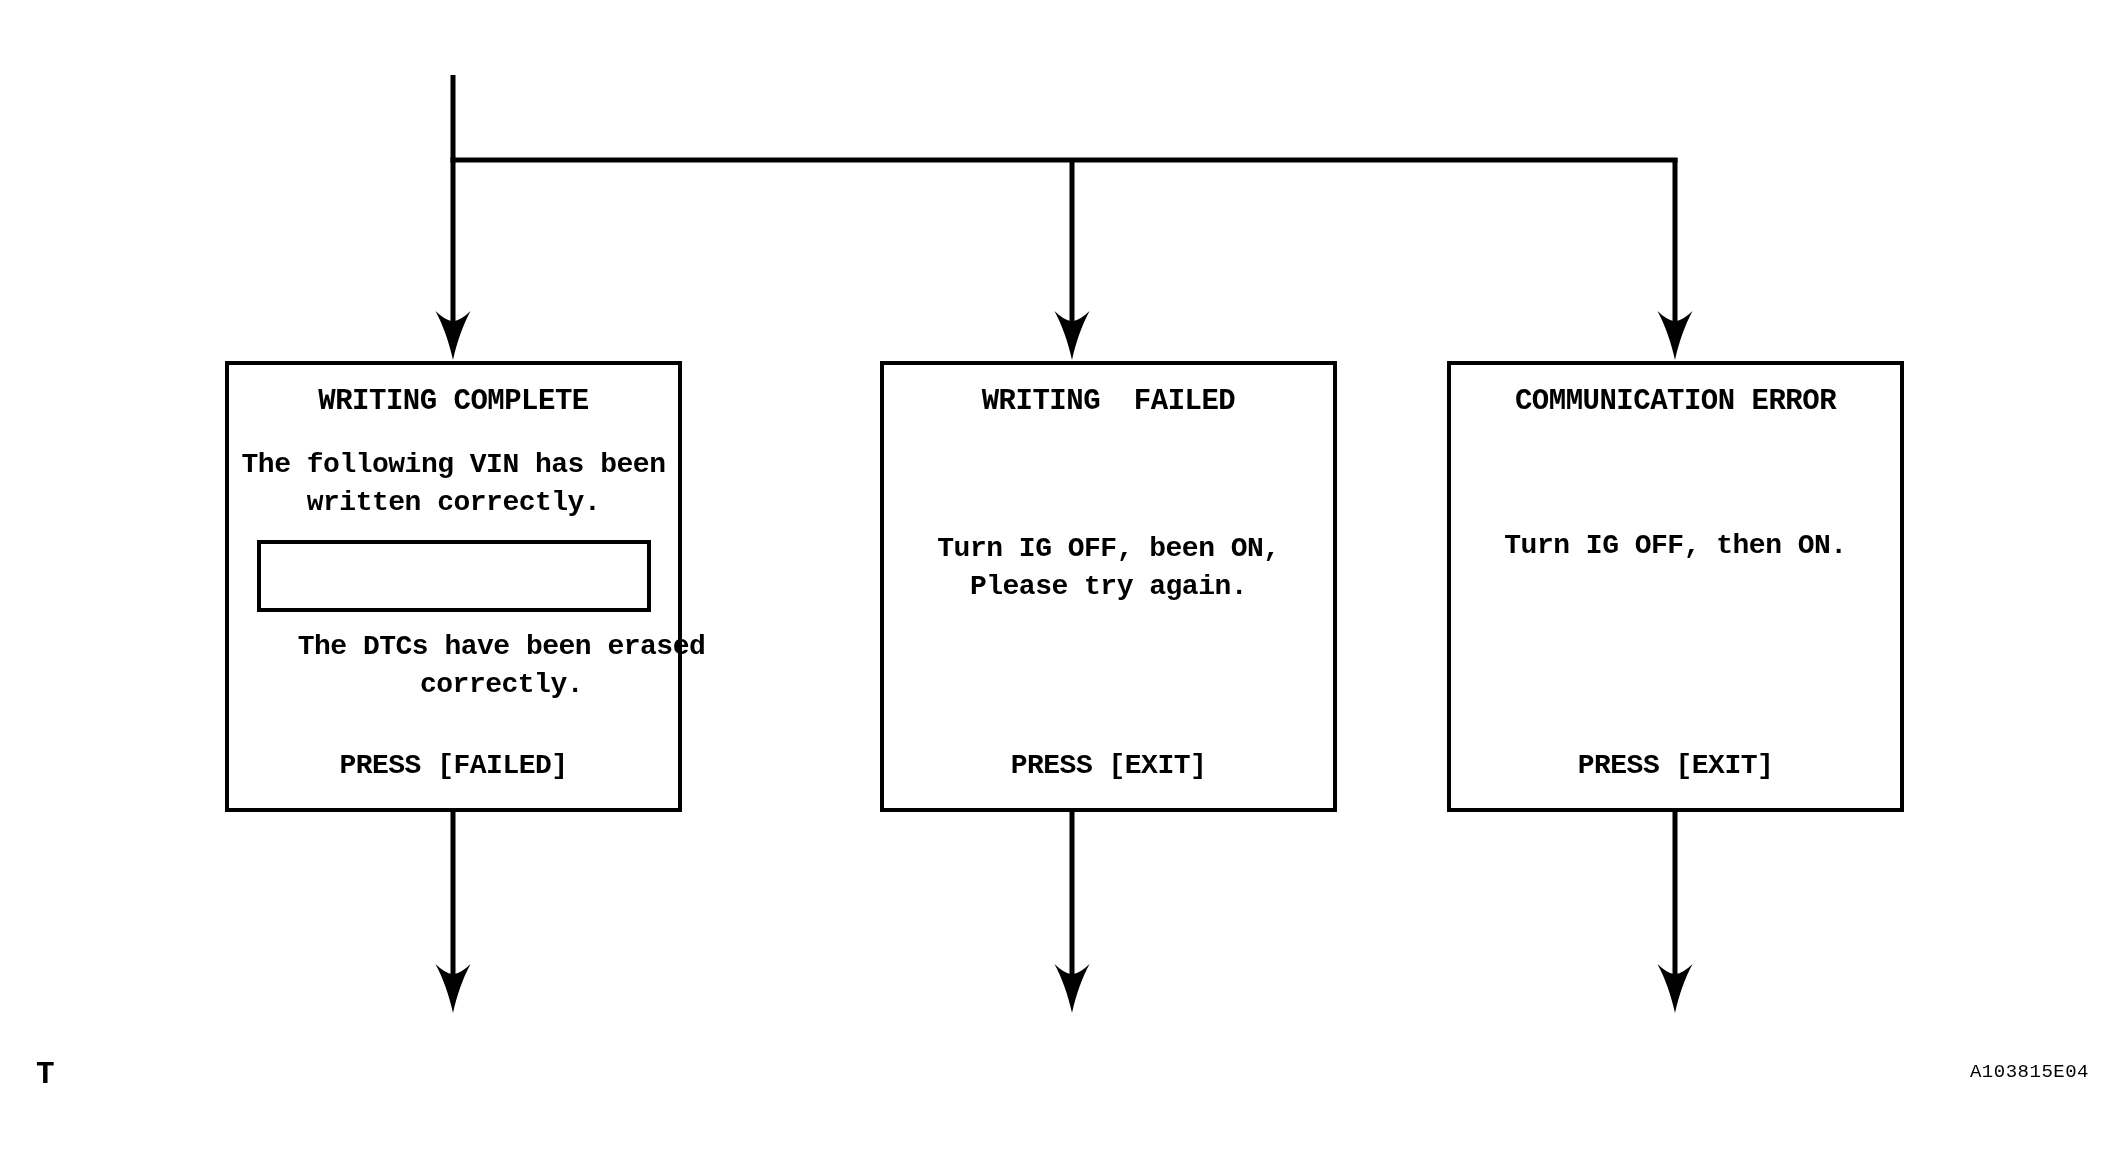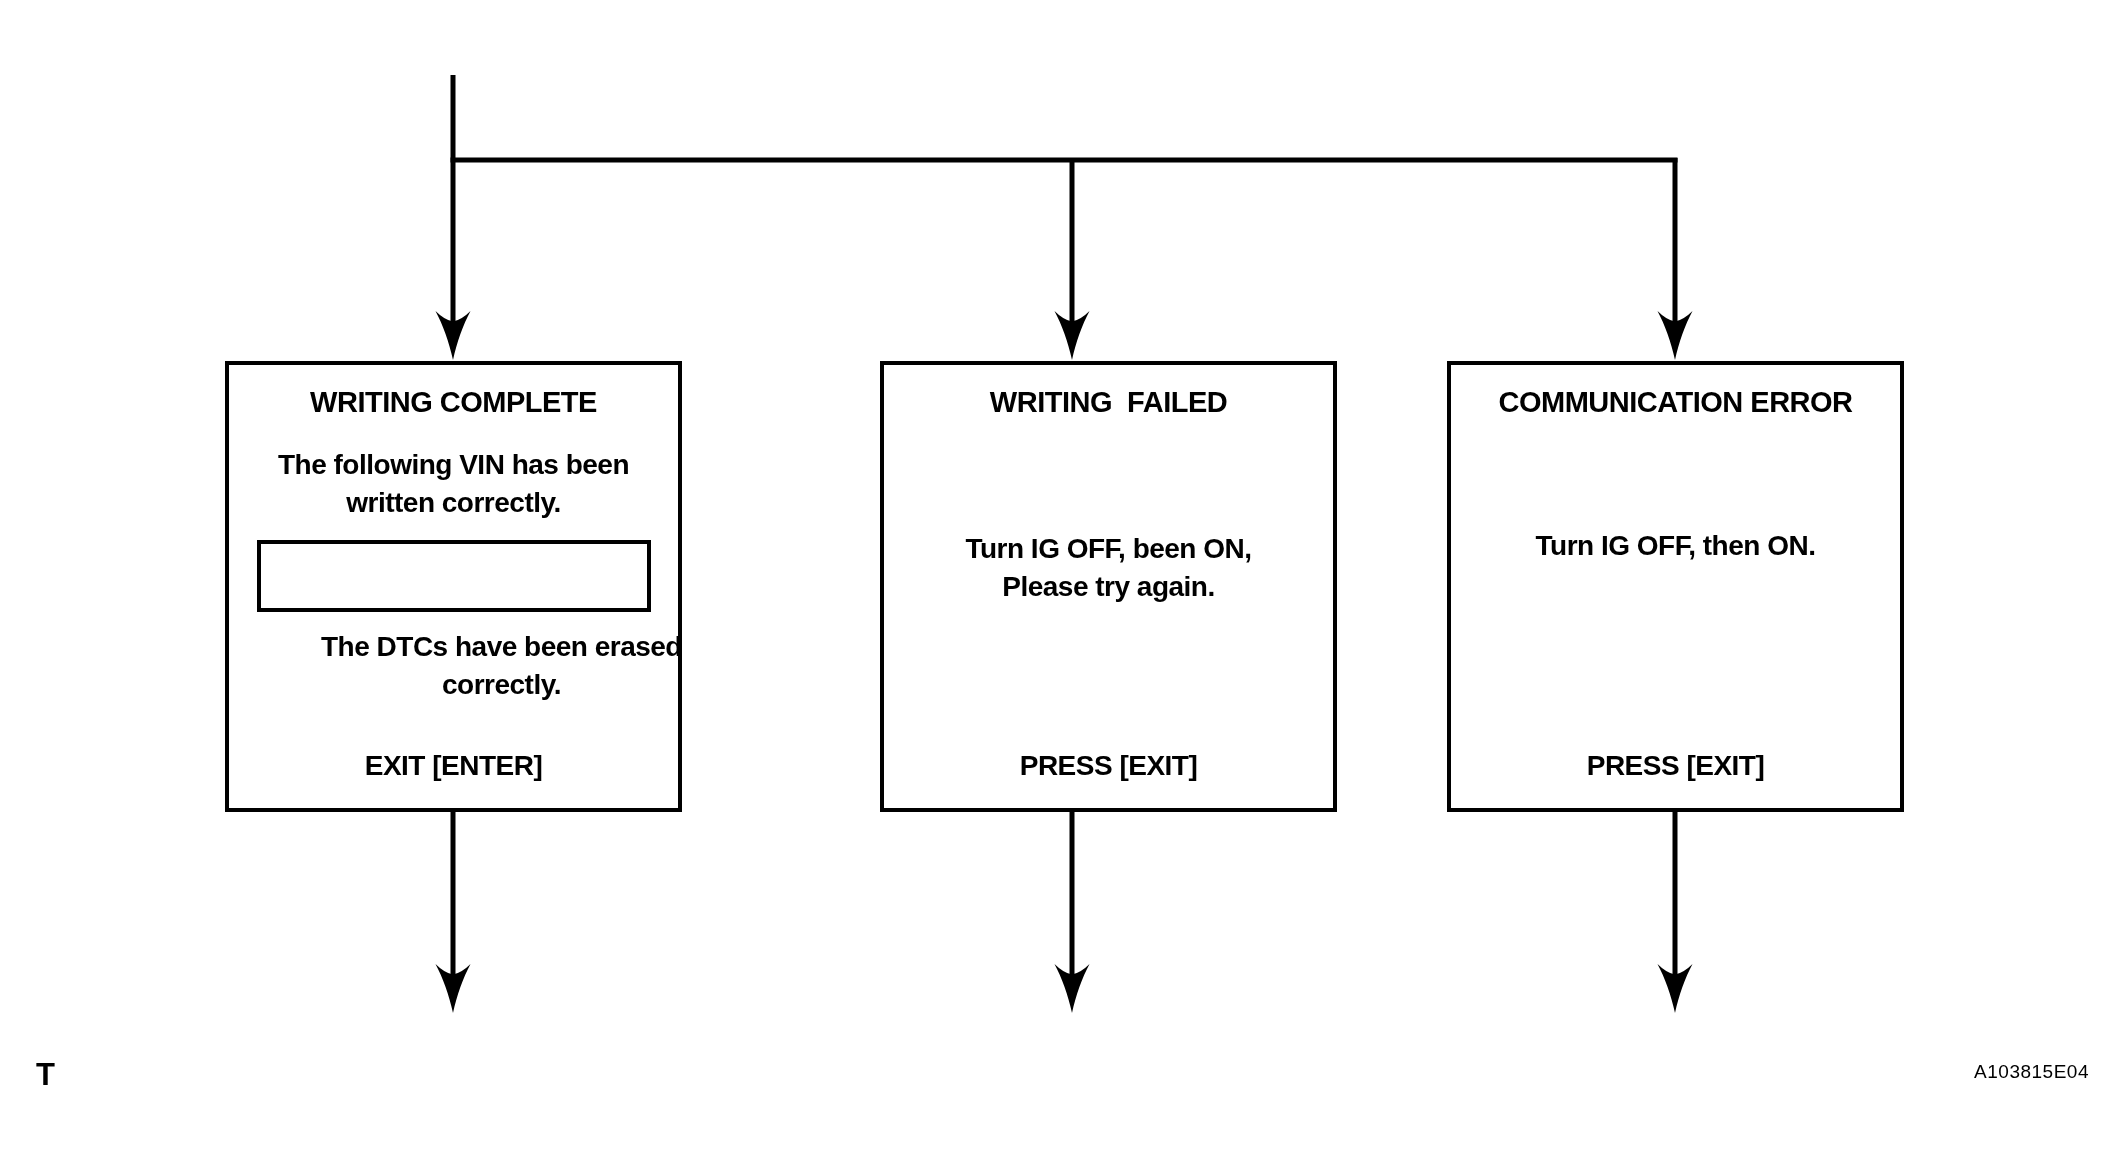--- a/index.html
+++ b/index.html
@@ -5,21 +5,21 @@
   html, body {
     margin: 0;
     padding: 0;
     background: #ffffff;
   }
   #stage {
     position: relative;
     width: 2124px;
     height: 1168px;
     background: #ffffff;
-    font-family: Liberation Sans, sans-serif;
+    font-family: Liberation Mono, monospace;
     color: #000000;
     overflow: hidden;
   }
   #connectors {
     position: absolute;
     left: 0;
     top: 0;
     width: 2124px;
     height: 1168px;
     display: block;
@@ -125,21 +125,21 @@
     <use href="#arrowhead" transform="translate(1675,1013)"></use>
   </svg>
 
   <div class="screen-box box-1">
     <div class="box-text box-title">WRITING COMPLETE</div>
     <div class="box-text box-msg msg1-box1">The following VIN has been
 written correctly.</div>
     <div class="vin-field"></div>
     <div class="box-text box-msg msg2-box1">The DTCs have been erased
 correctly.</div>
-    <div class="box-text box-press">EXIT [ENTER]</div>
+    <div class="box-text box-press">PRESS [FAILED]</div>
   </div>
 
   <div class="screen-box box-2">
     <div class="box-text box-title">WRITING  FAILED</div>
     <div class="box-text box-msg msg-box2">Turn IG OFF, been ON,
 Please try again.</div>
     <div class="box-text box-press">PRESS [EXIT]</div>
   </div>
 
   <div class="screen-box box-3">

